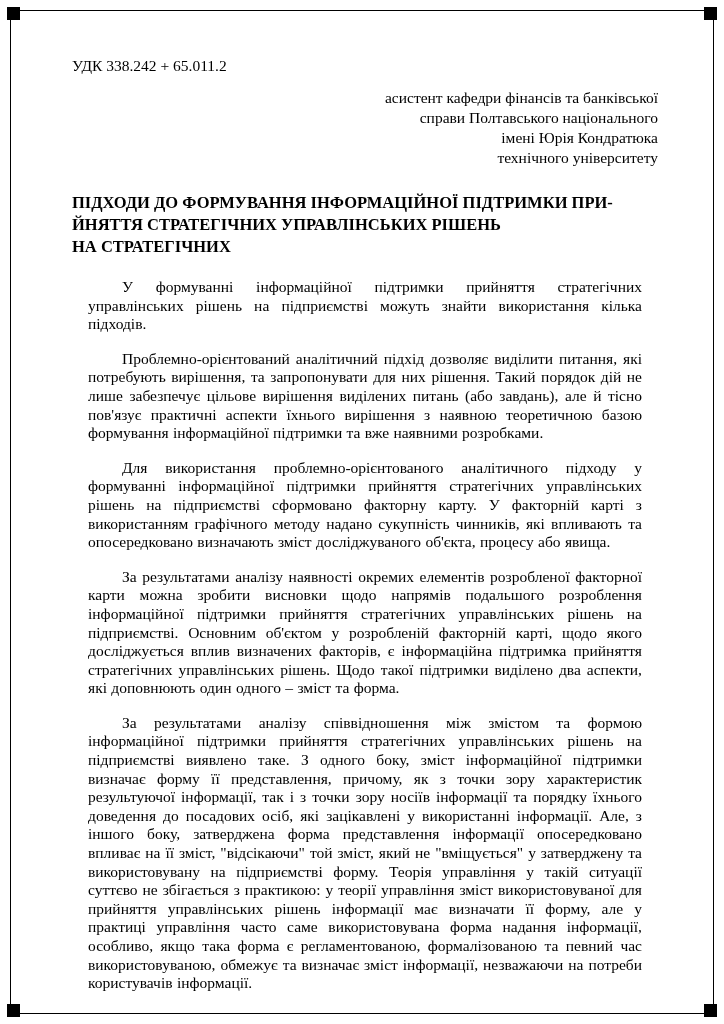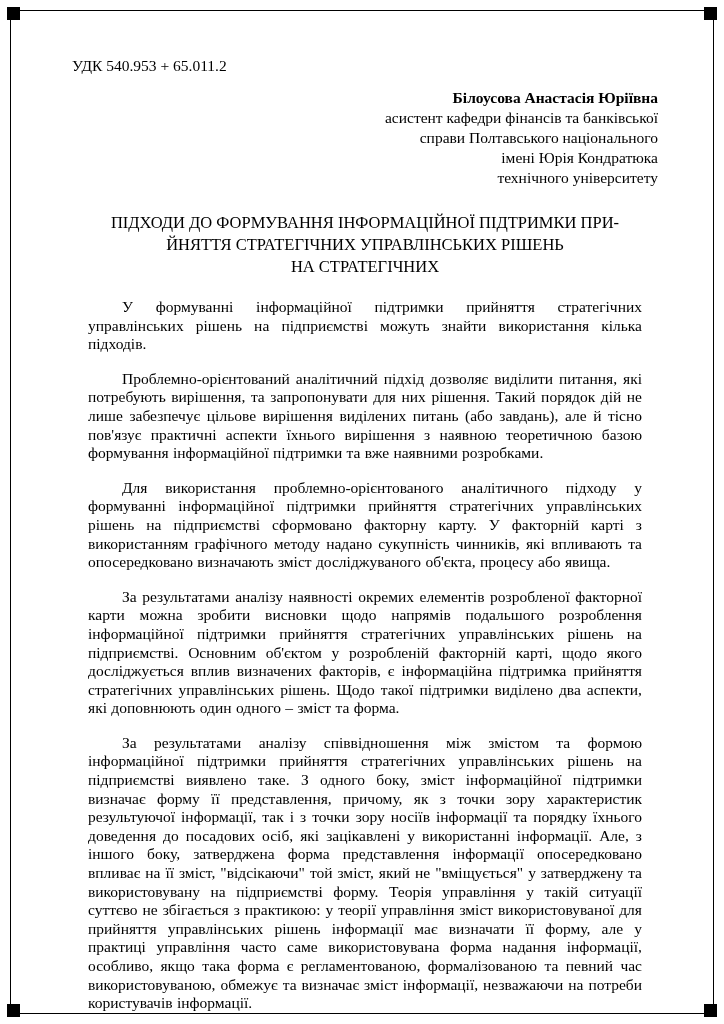--- a/index.html
+++ b/index.html
@@ -51,23 +51,23 @@
     margin-top: 12px;
     text-align: right;
     font-size: 15.5px;
     line-height: 20px;
   }
   .author-name {
     font-weight: bold;
   }
   .article-title {
     margin: 24px 0 20px 0;
-    text-align: center;
+    text-align: left;
     font-size: 16.5px;
-    font-weight: normal;
+    font-weight: bold;
     line-height: 22px;
   }
   .body-par {
     margin: 16px;
     text-align: justify;
     text-indent: 34px;
     font-size: 15.5px;
     line-height: 18.6px;
     word-spacing: 0.5px;
   }
@@ -78,24 +78,23 @@
 <div class="page">
 
   <div class="scan-frame"></div>
   <div class="corner-mark tl"></div>
   <div class="corner-mark tr"></div>
   <div class="corner-mark bl"></div>
   <div class="corner-mark br"></div>
 
   <div class="content">
 
-    <div class="udc-line">УДК 540.953 + 65.011.2</div>
+    <div class="udc-line">УДК 338.242 + 65.011.2</div>
 
     <div class="author-block">
-      <div class="author-name">Білоусова Анастасія Юріївна</div>
       <div>асистент кафедри фінансів та банківської</div>
       <div>справи Полтавського національного</div>
       <div>імені Юрія Кондратюка</div>
       <div>технічного університету</div>
     </div>
 
     <div class="article-title">
       <div>ПІДХОДИ ДО ФОРМУВАННЯ ІНФОРМАЦІЙНОЇ ПІДТРИМКИ ПРИ-</div>
       <div>ЙНЯТТЯ СТРАТЕГІЧНИХ УПРАВЛІНСЬКИХ РІШЕНЬ</div>
       <div>НА СТРАТЕГІЧНИХ</div>

